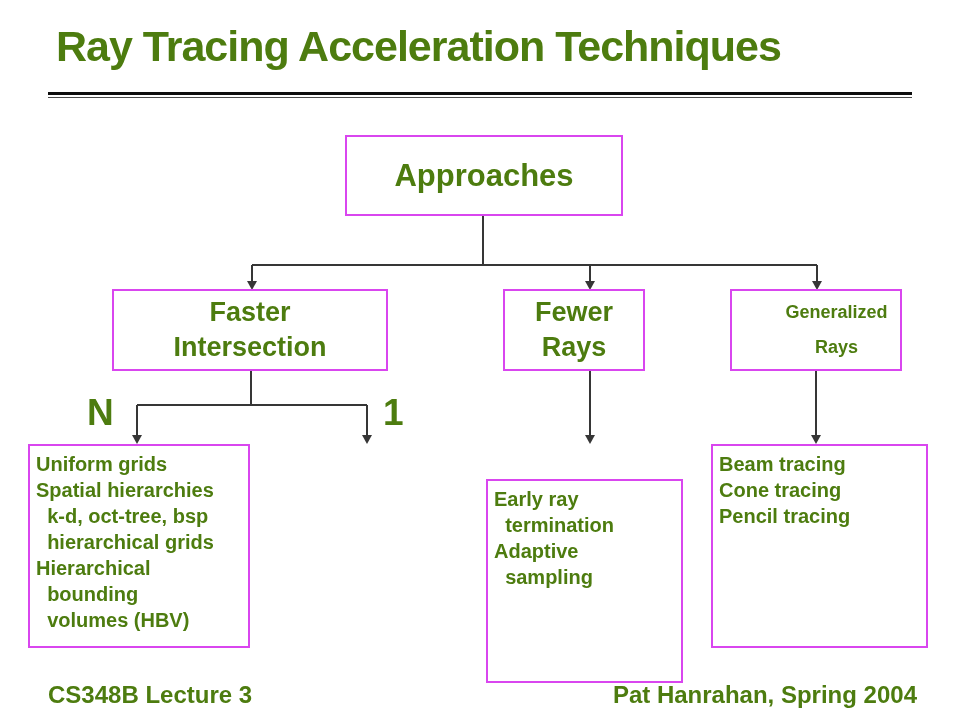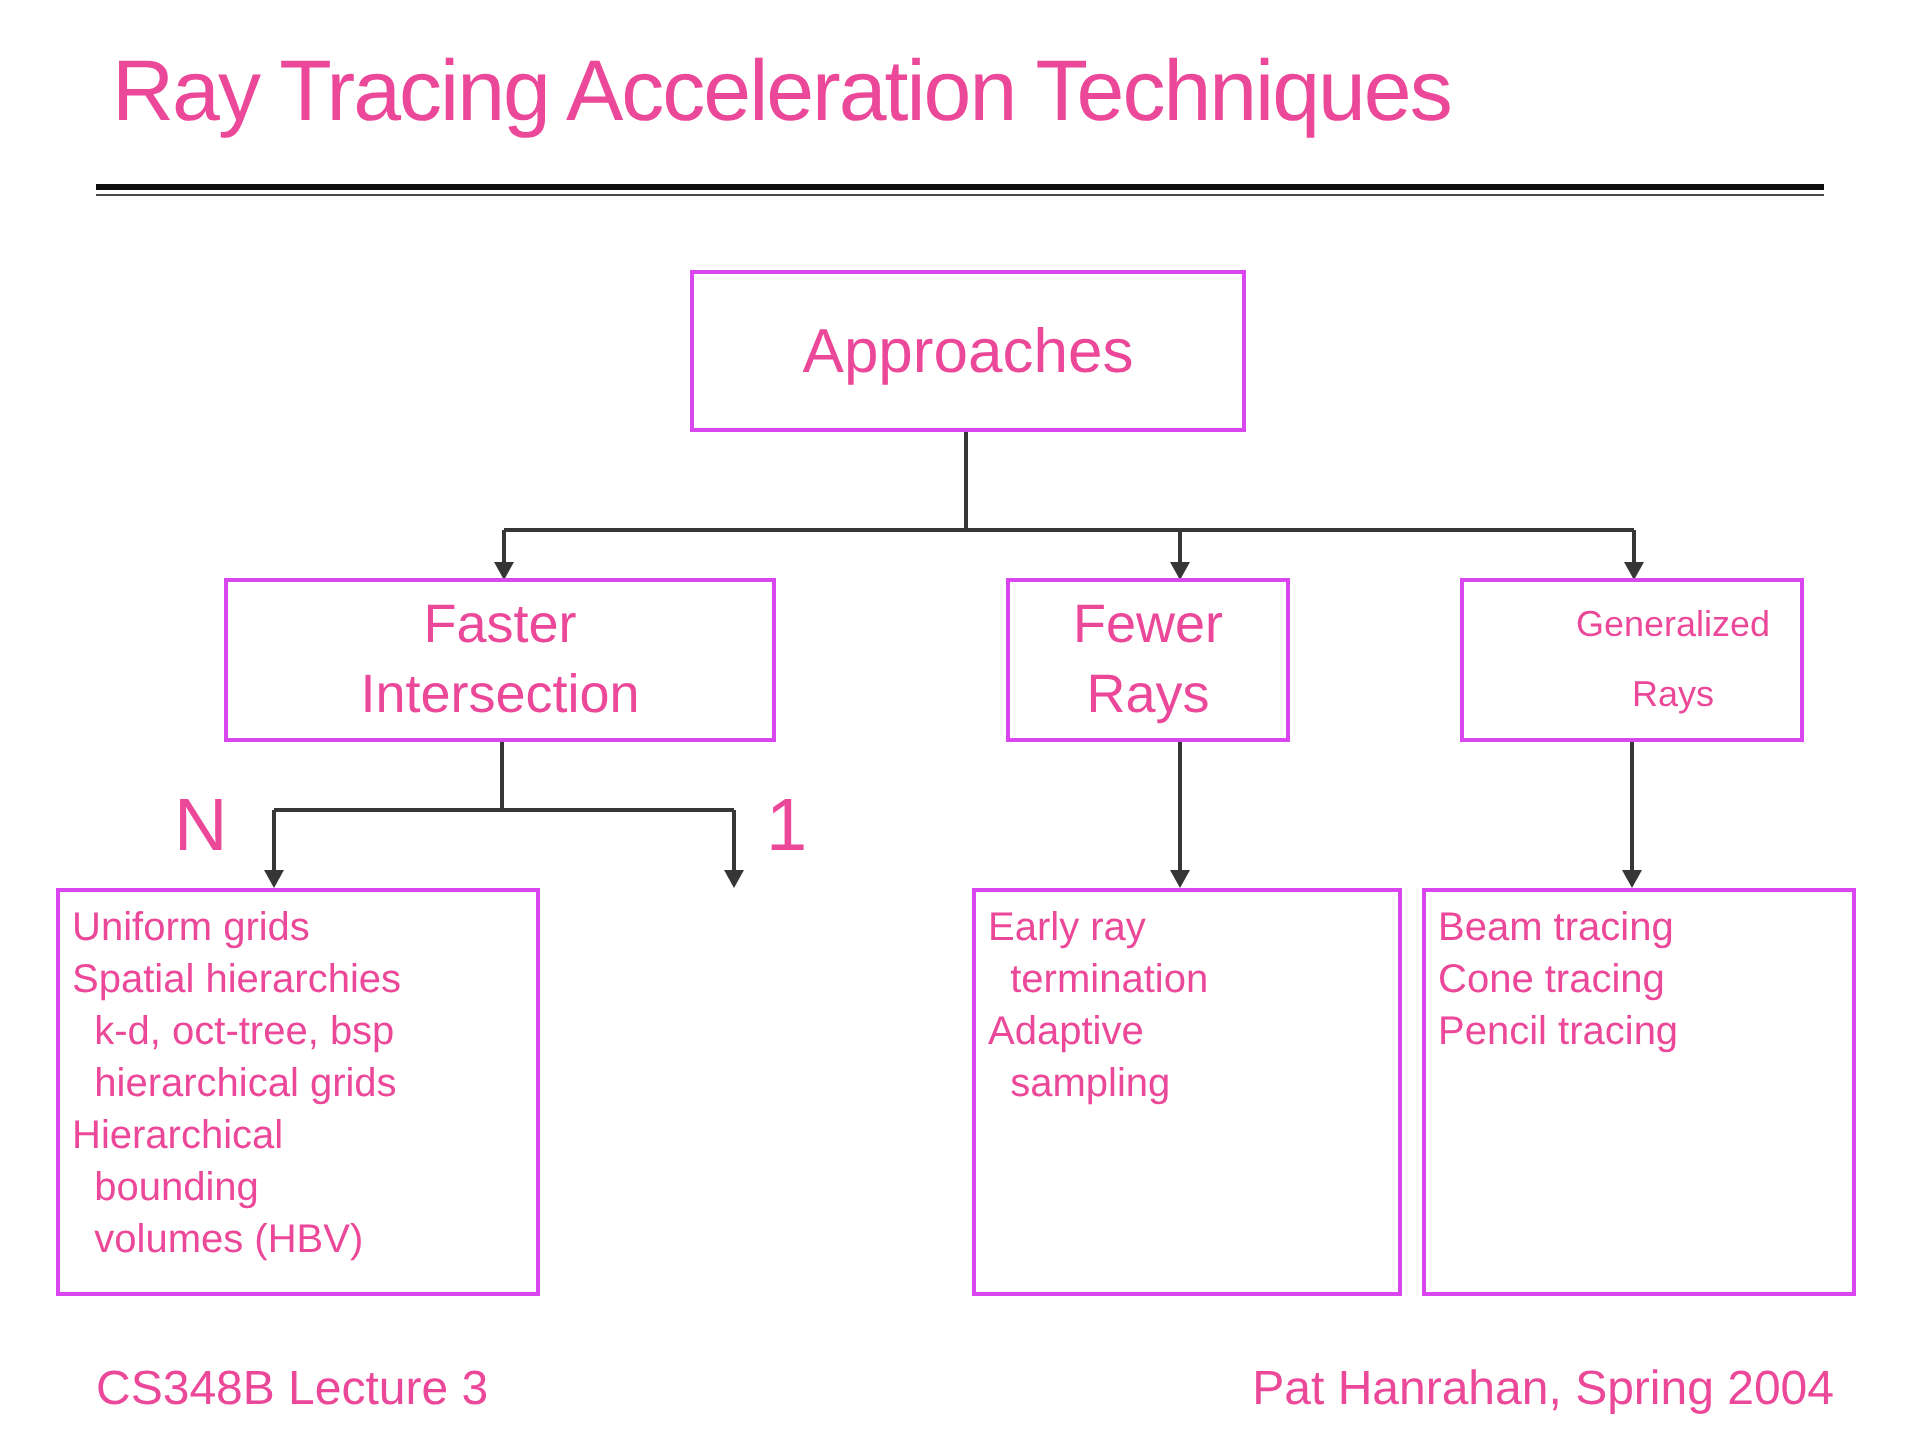--- a/index.html
+++ b/index.html
@@ -2,22 +2,22 @@
 <html><head>
 <meta charset="utf-8">
 <style>
   html, body { margin: 0; padding: 0; background: #ffffff; }
   .slide {
     position: relative;
     width: 960px;
     height: 720px;
     background: #ffffff;
     font-family: "Liberation Sans", sans-serif;
-    font-weight: normal;
-    color: #ec4899;
+    font-weight: bold;
+    color: #4d7c0f;
     overflow: hidden;
   }
   .title {
     position: absolute;
     left: 56px;
     top: 22px;
     font-size: 43px;
     letter-spacing: -1px;
     white-space: nowrap;
   }
@@ -54,23 +54,23 @@
   .b-fewer    { left: 503px; top: 289px; width: 142px; height: 82px; font-size: 27px; line-height: 35px; }
   .b-general  { left: 730px; top: 289px; width: 172px; height: 82px; font-size: 18px; line-height: 35px; padding-left: 41px; }
   .leaf {
     top: 444px;
     height: 204px;
     font-size: 20px;
     line-height: 26px;
     padding: 5px 6px;
     white-space: pre-wrap;
   }
-  .l-spatial  { left: 28px;  width: 242px; }
+  .l-spatial  { left: 28px;  width: 222px; }
   .l-tighter  { left: 261px; width: 211px; }
-  .l-early    { left: 486px; width: 215px; }
+  .l-early    { left: 486px; width: 197px; margin-top: 35px; }
   .l-beam     { left: 711px; width: 217px; }
   .edge-label {
     position: absolute;
     font-size: 37px;
   }
   .el-n   { left: 87px;  top: 392px; }
   .el-one { left: 383px; top: 392px; }
   .footer-text {
     position: absolute;
     top: 681px;

